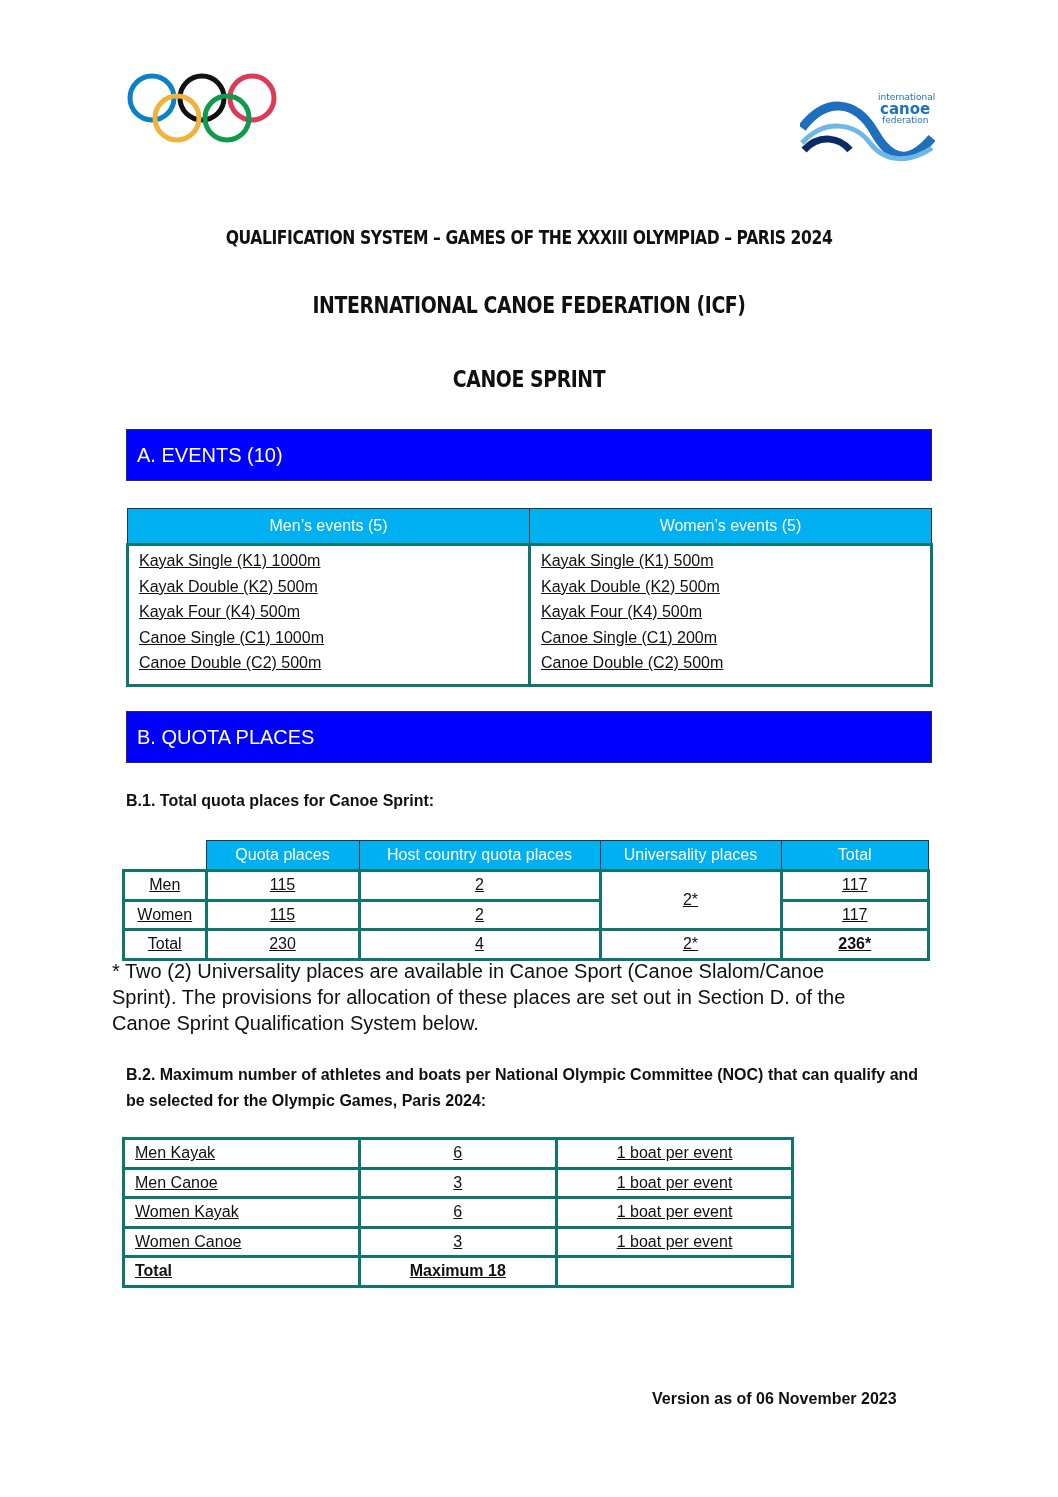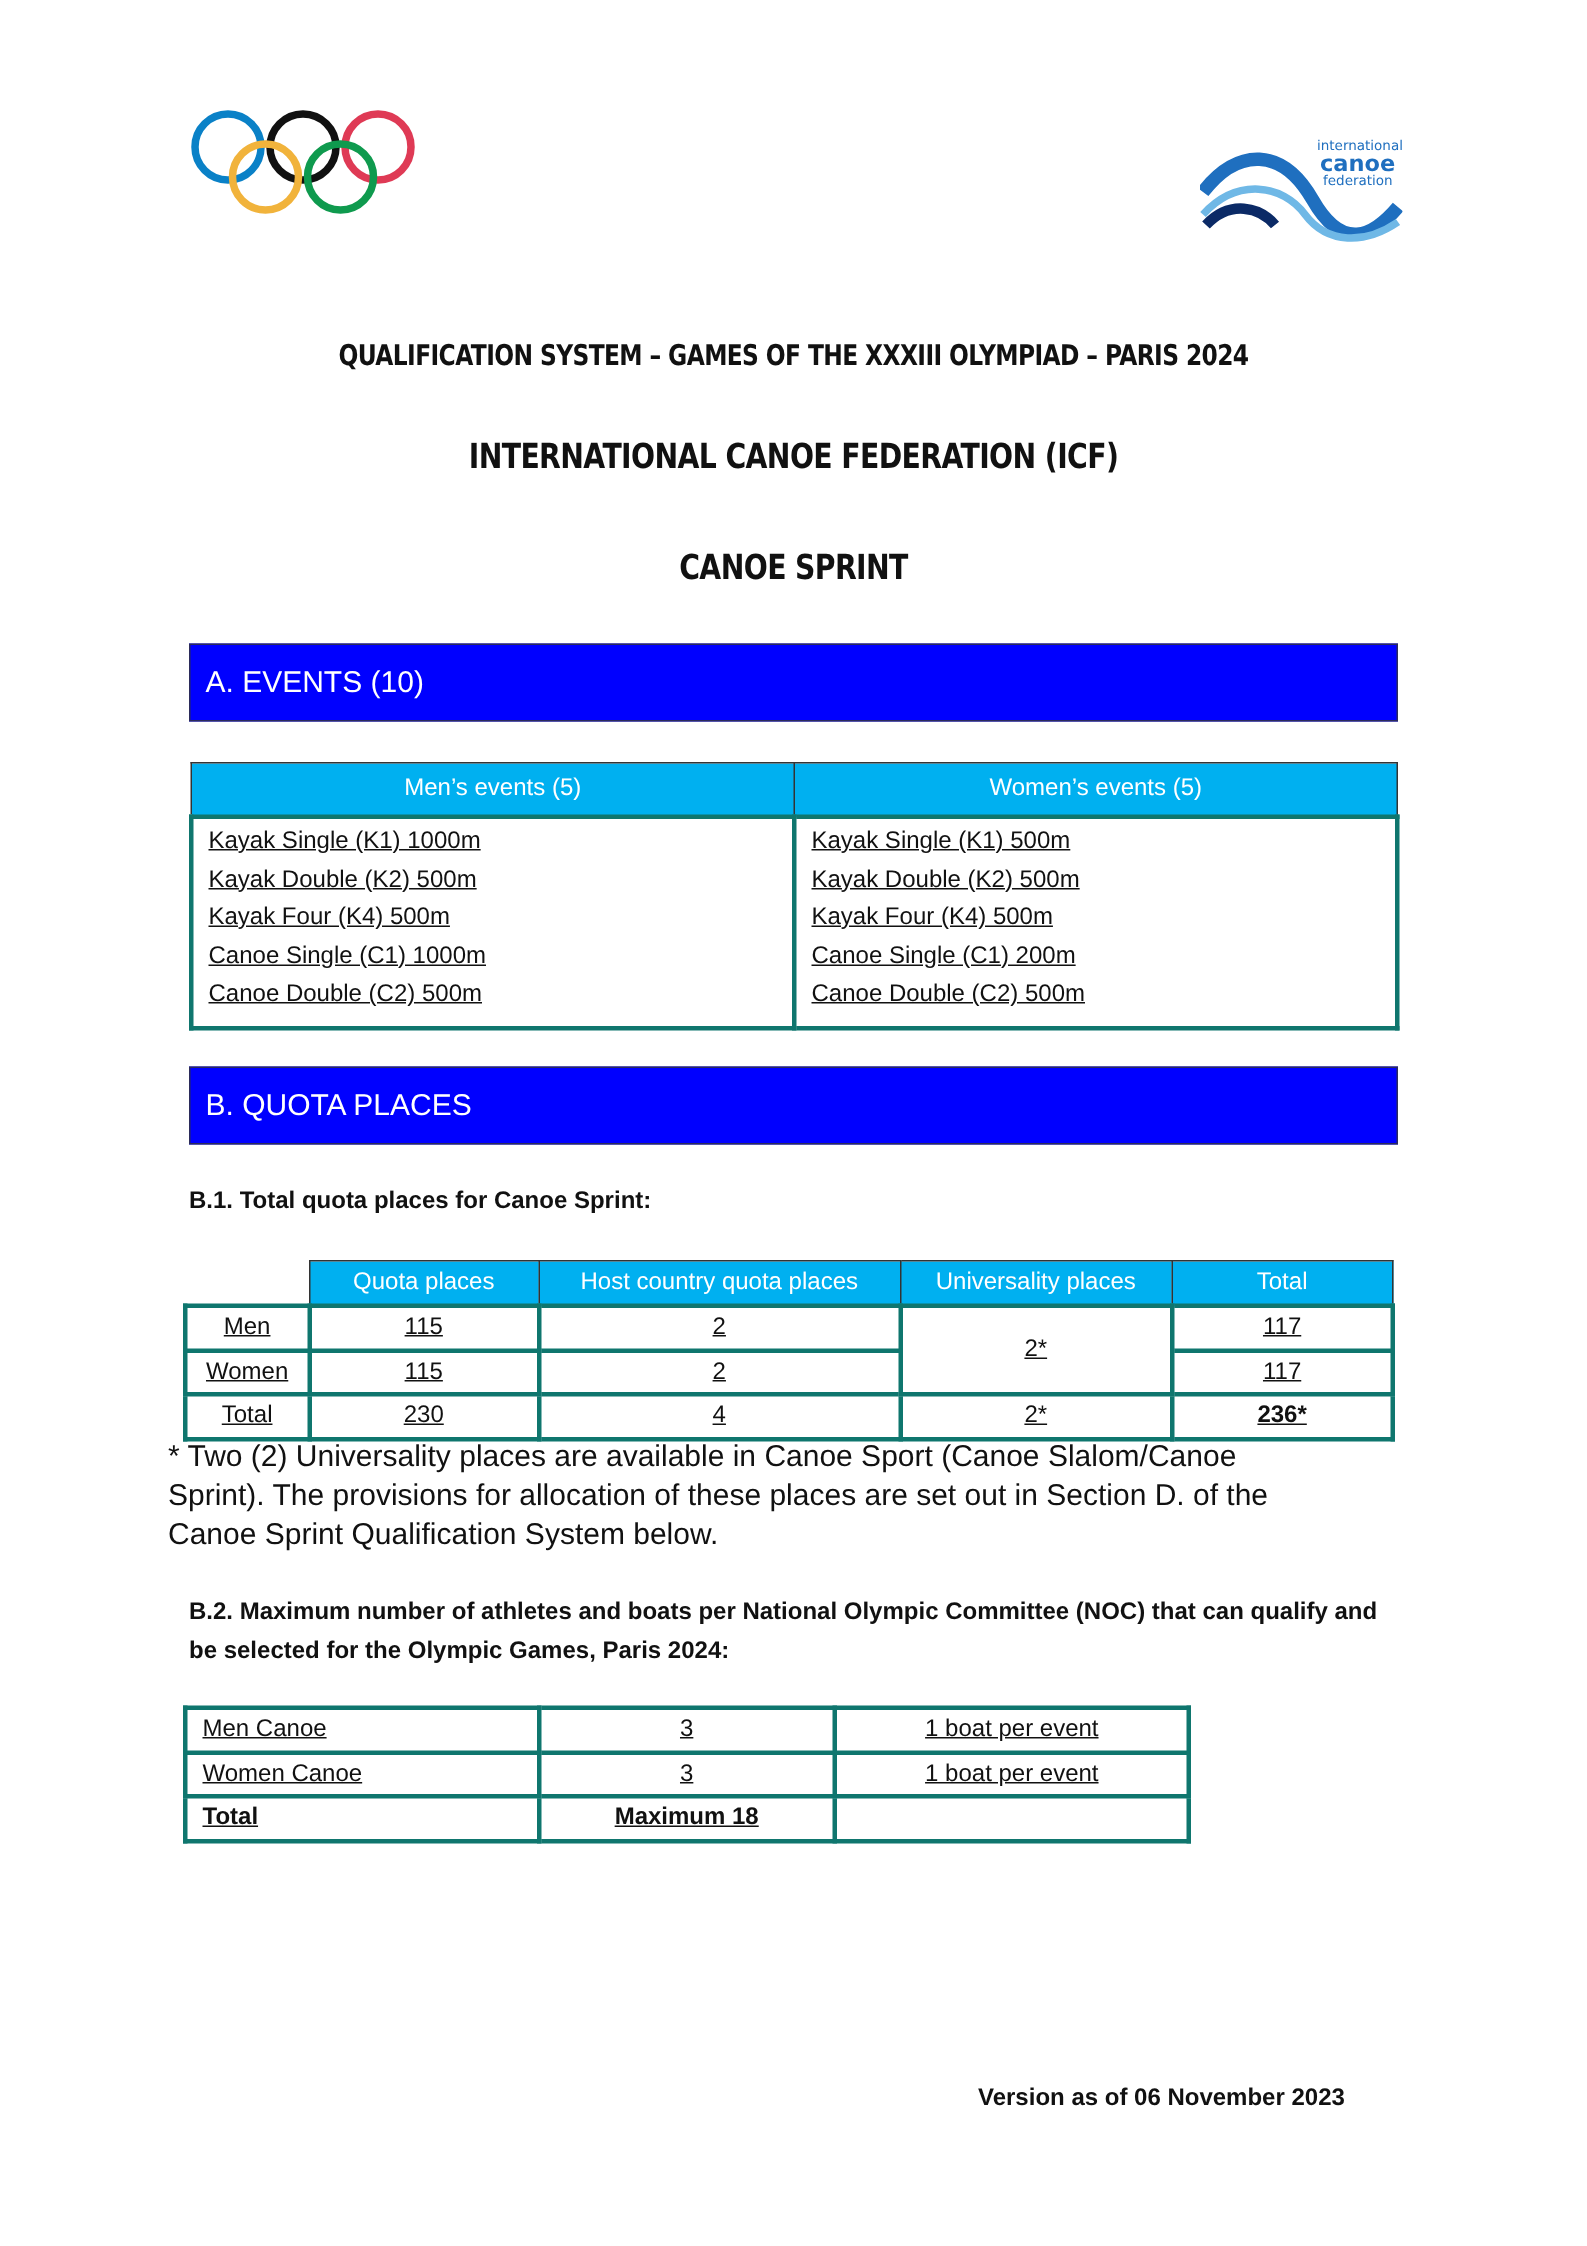--- a/index.html
+++ b/index.html
@@ -128,22 +128,32 @@
 </tbody>
   </table>
 
 <div class="abs note">* Two (2) Universality places are available in Canoe Sport (Canoe Slalom/Canoe Sprint). The provisions for allocation of these places are set out in Section D. of the Canoe Sprint Qualification System below.</div>
 
 <div class="abs sub" style="top:1062px; width:810px; line-height:26px;">B.2. Maximum number of athletes and boats per National Olympic Committee (NOC) that can qualify and be selected for the Olympic Games, Paris 2024:</div>
 
 <table class="noc">
   <tbody>
   <tr>
+    <td class="lbl">Men Kayak</td>
+    <td class="c">6</td>
+    <td class="c">1 boat per event</td>
+  </tr>
+  <tr>
     <td class="lbl">Men Canoe</td>
     <td class="c">3</td>
+    <td class="c">1 boat per event</td>
+  </tr>
+  <tr>
+    <td class="lbl">Women Kayak</td>
+    <td class="c">6</td>
     <td class="c">1 boat per event</td>
   </tr>
   <tr>
     <td class="lbl">Women Canoe</td>
     <td class="c">3</td>
     <td class="c">1 boat per event</td>
   </tr>
   <tr>
     <td class="lbl" style="font-weight:bold;">Total</td>
     <td class="c" style="font-weight:bold;">Maximum 18</td>

